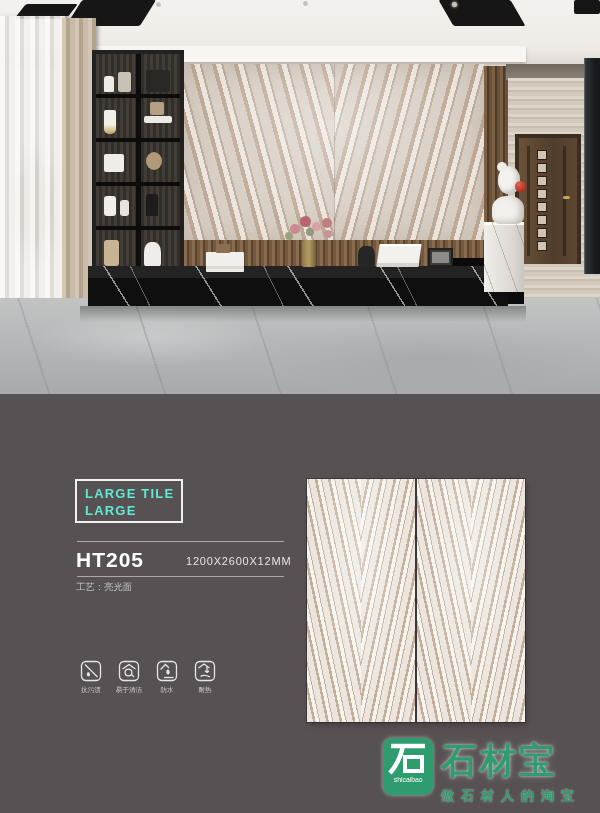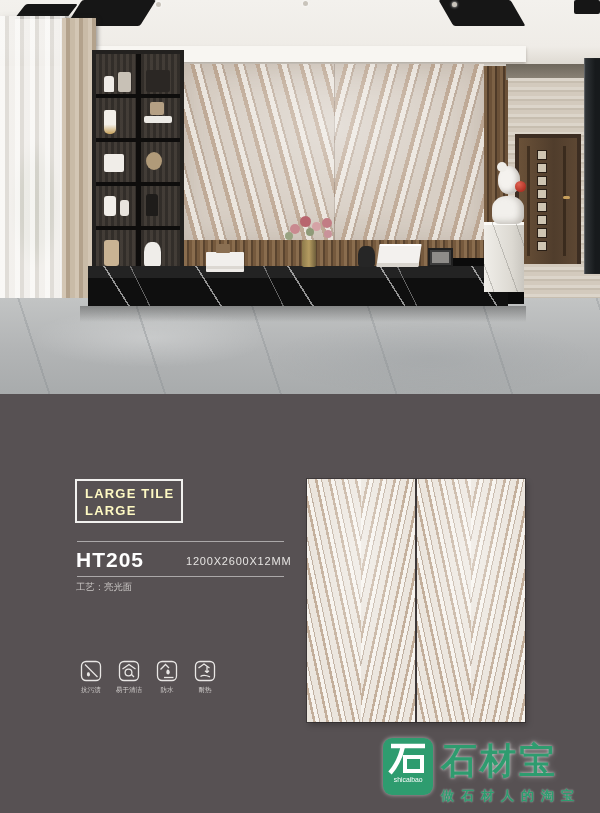--- a/index.html
+++ b/index.html
@@ -111,21 +111,21 @@
     background:
       repeating-linear-gradient(72deg,transparent 0 46px,rgba(120,126,130,.5) 46px 48px,transparent 48px 110px),
       radial-gradient(ellipse 120px 30px at 150px 40px,rgba(255,255,255,.5),transparent),
       radial-gradient(ellipse 160px 36px at 430px 60px,rgba(140,146,150,.45),transparent);}
   .bench-shadow{left:80px;top:306px;width:446px;height:16px;
     background:linear-gradient(180deg,rgba(25,25,25,.35),transparent);}
 
   
   .panel{position:absolute;left:0;top:394px;width:600px;height:419px;background:#575153;}
   .series-box{left:75px;top:85px;width:108px;height:44px;border:2px solid #f2f1ef;
-    box-sizing:border-box;padding:4px 0 0 8px;color:#fef9c3;font-size:13px;font-weight:bold;
+    box-sizing:border-box;padding:4px 0 0 8px;color:#5eead4;font-size:13px;font-weight:bold;
     letter-spacing:1.2px;line-height:17px;}
   .rule{height:1px;background:rgba(255,255,255,.5);}
   .rule1{left:77px;top:147px;width:207px;}
   .rule2{left:77px;top:182px;width:207px;}
   .model{left:76px;top:154px;font-size:21px;font-weight:bold;color:#ffffff;letter-spacing:1px;}
   .size{left:186px;top:161px;width:98px;text-align:right;font-size:11px;color:#e6e4e2;letter-spacing:.8px;}
   .process{left:76px;top:187px;font-size:12px;color:#c9c6c4;transform:scale(.78);transform-origin:left top;white-space:nowrap;}
 
   .features{left:72px;top:266px;width:160px;display:flex;}
   .feature{width:38px;display:flex;flex-direction:column;align-items:center;}

